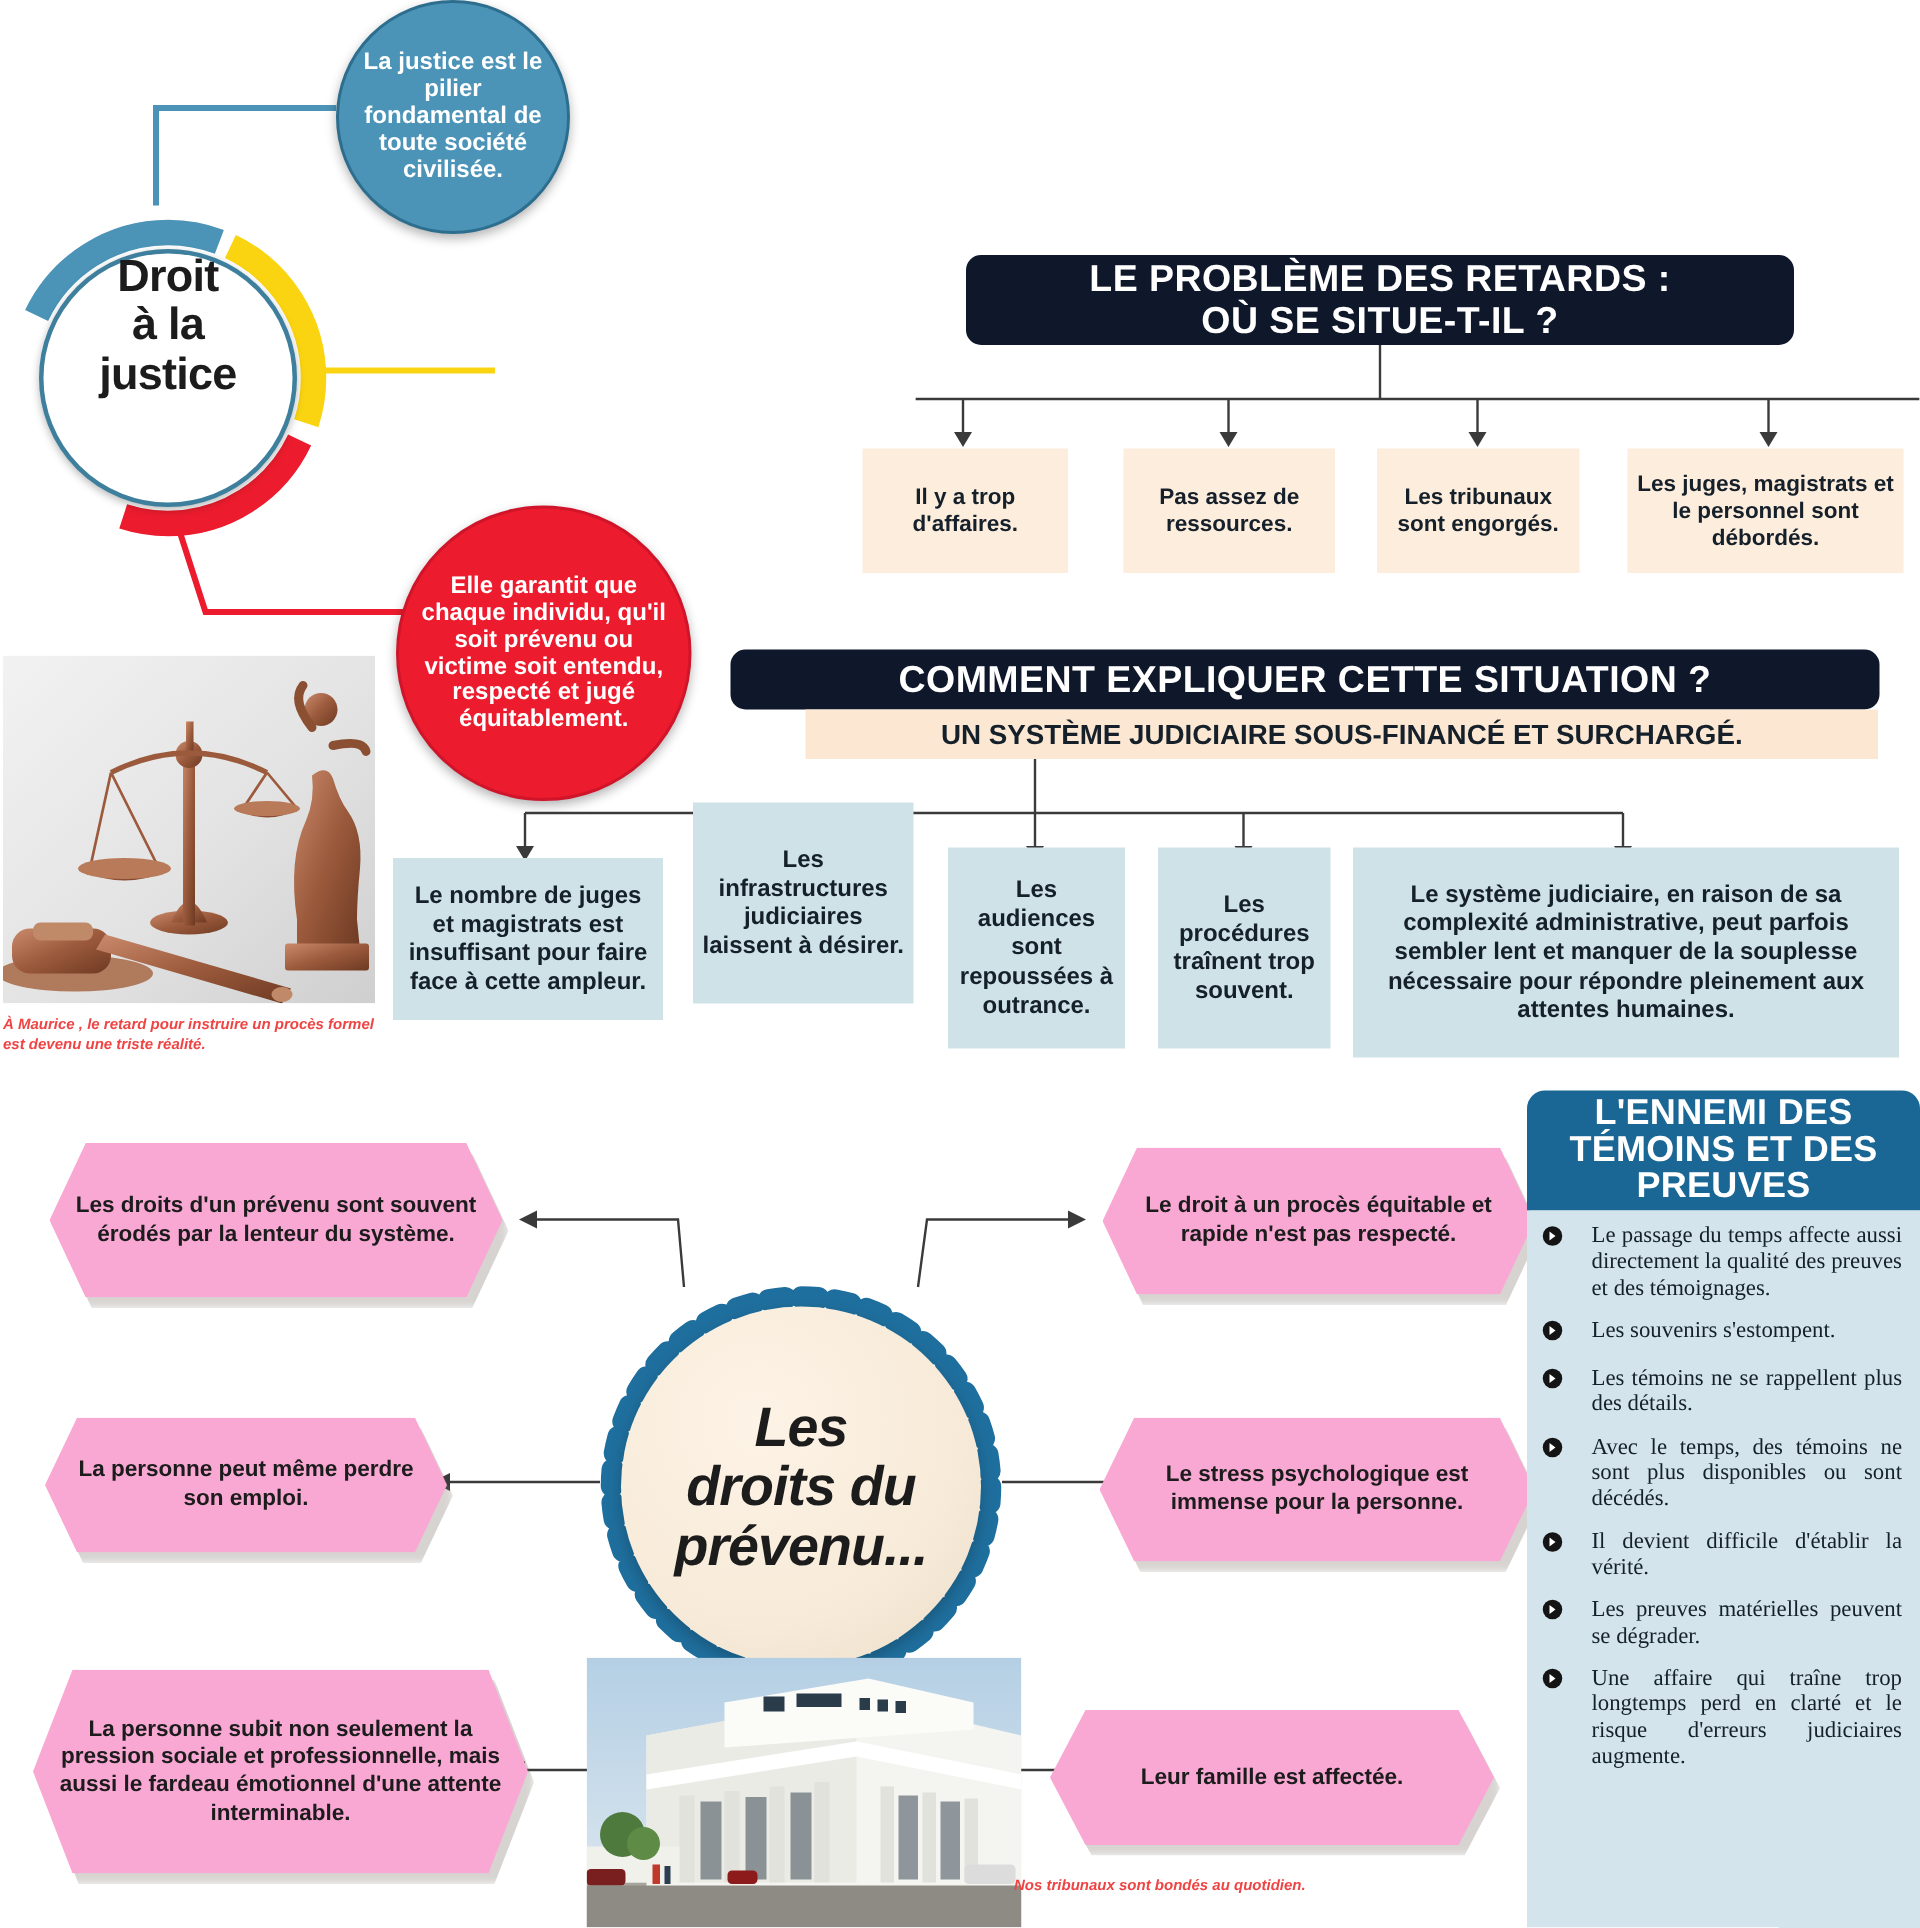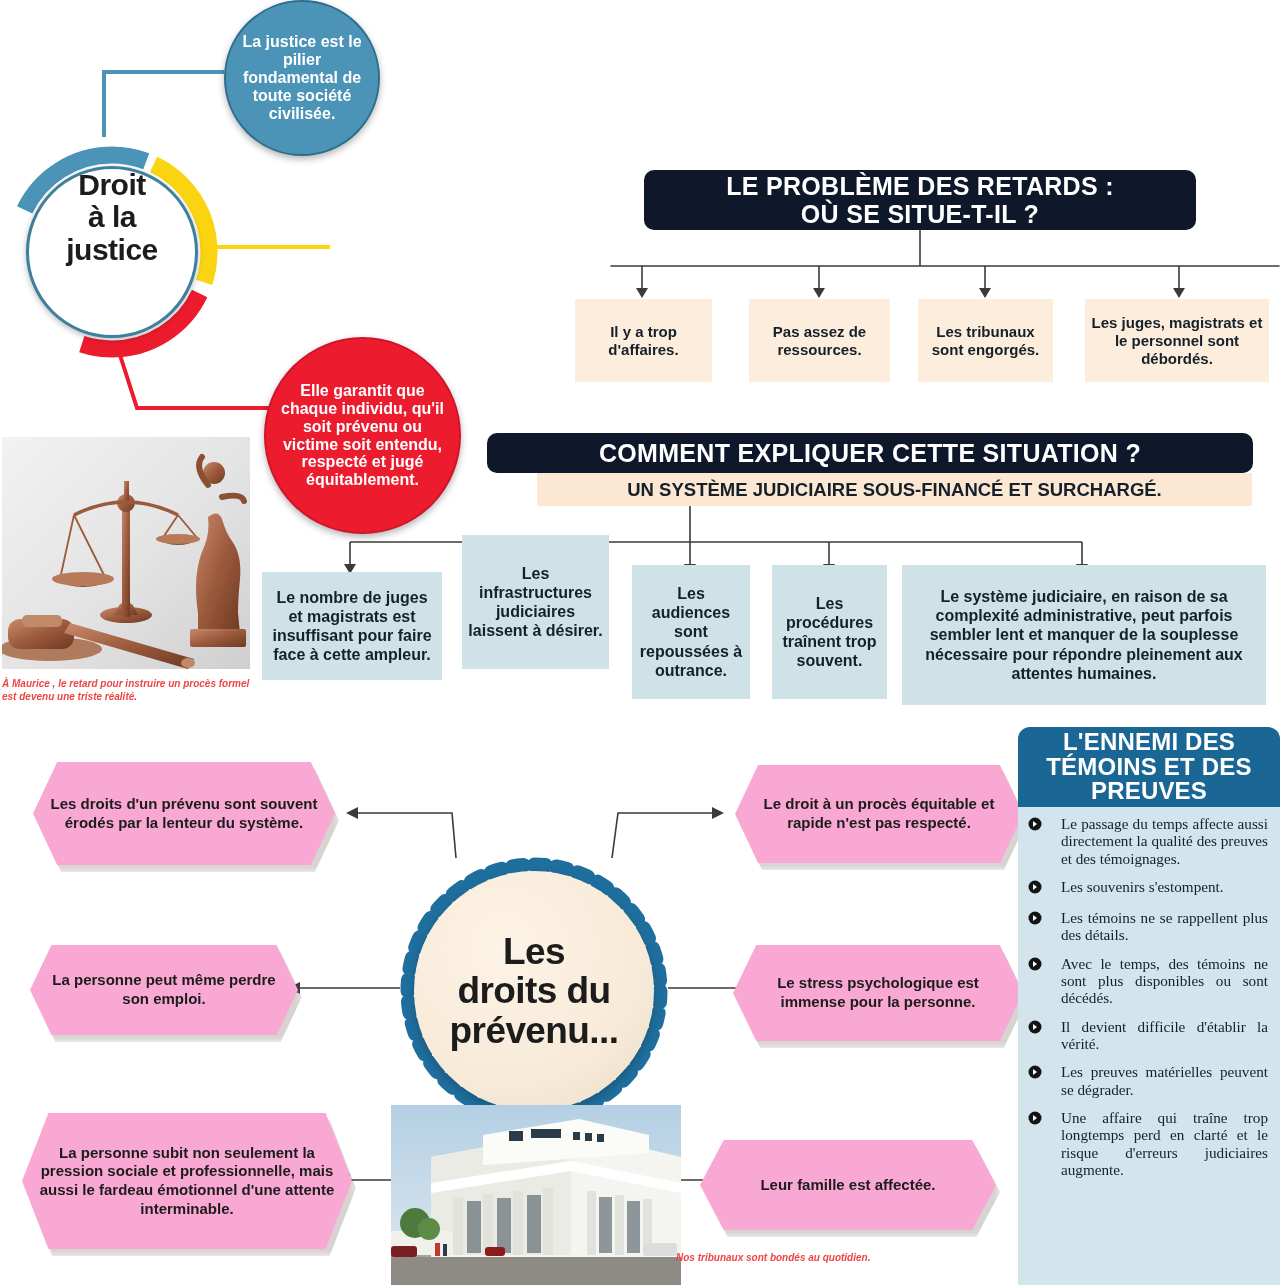--- a/index.html
+++ b/index.html
@@ -77,20 +77,21 @@
   .circle-core {
     position:absolute; left:14px; top:14px; width:240px; height:240px;
     border-radius:50%;
     background: radial-gradient(circle at 38% 32%, #fdf3e6 0%, #f7ead8 62%, #eadcc8 100%);
     box-shadow: 0 4px 10px rgba(0,0,0,.22);
     display:flex; align-items:center; justify-content:center;
   }
   .circle-core span {
     font-weight:bold; font-size:37px; line-height:1.07; text-align:center; color:#1c1c1c;
     letter-spacing:-.6px;
+    font-style:italic;
   }
 
   
   .panel { position:absolute; left:1018px; top:727px; width:262px; height:558px; }
   .panel-head {
     position:absolute; left:0; top:0; width:262px; height:80px;
     background:#1a6695; color:#fff; border-radius:12px 12px 0 0;
     display:flex; align-items:center; justify-content:center; text-align:center;
     font-weight:bold; font-size:24px; line-height:1.02; letter-spacing:.2px;
   }

